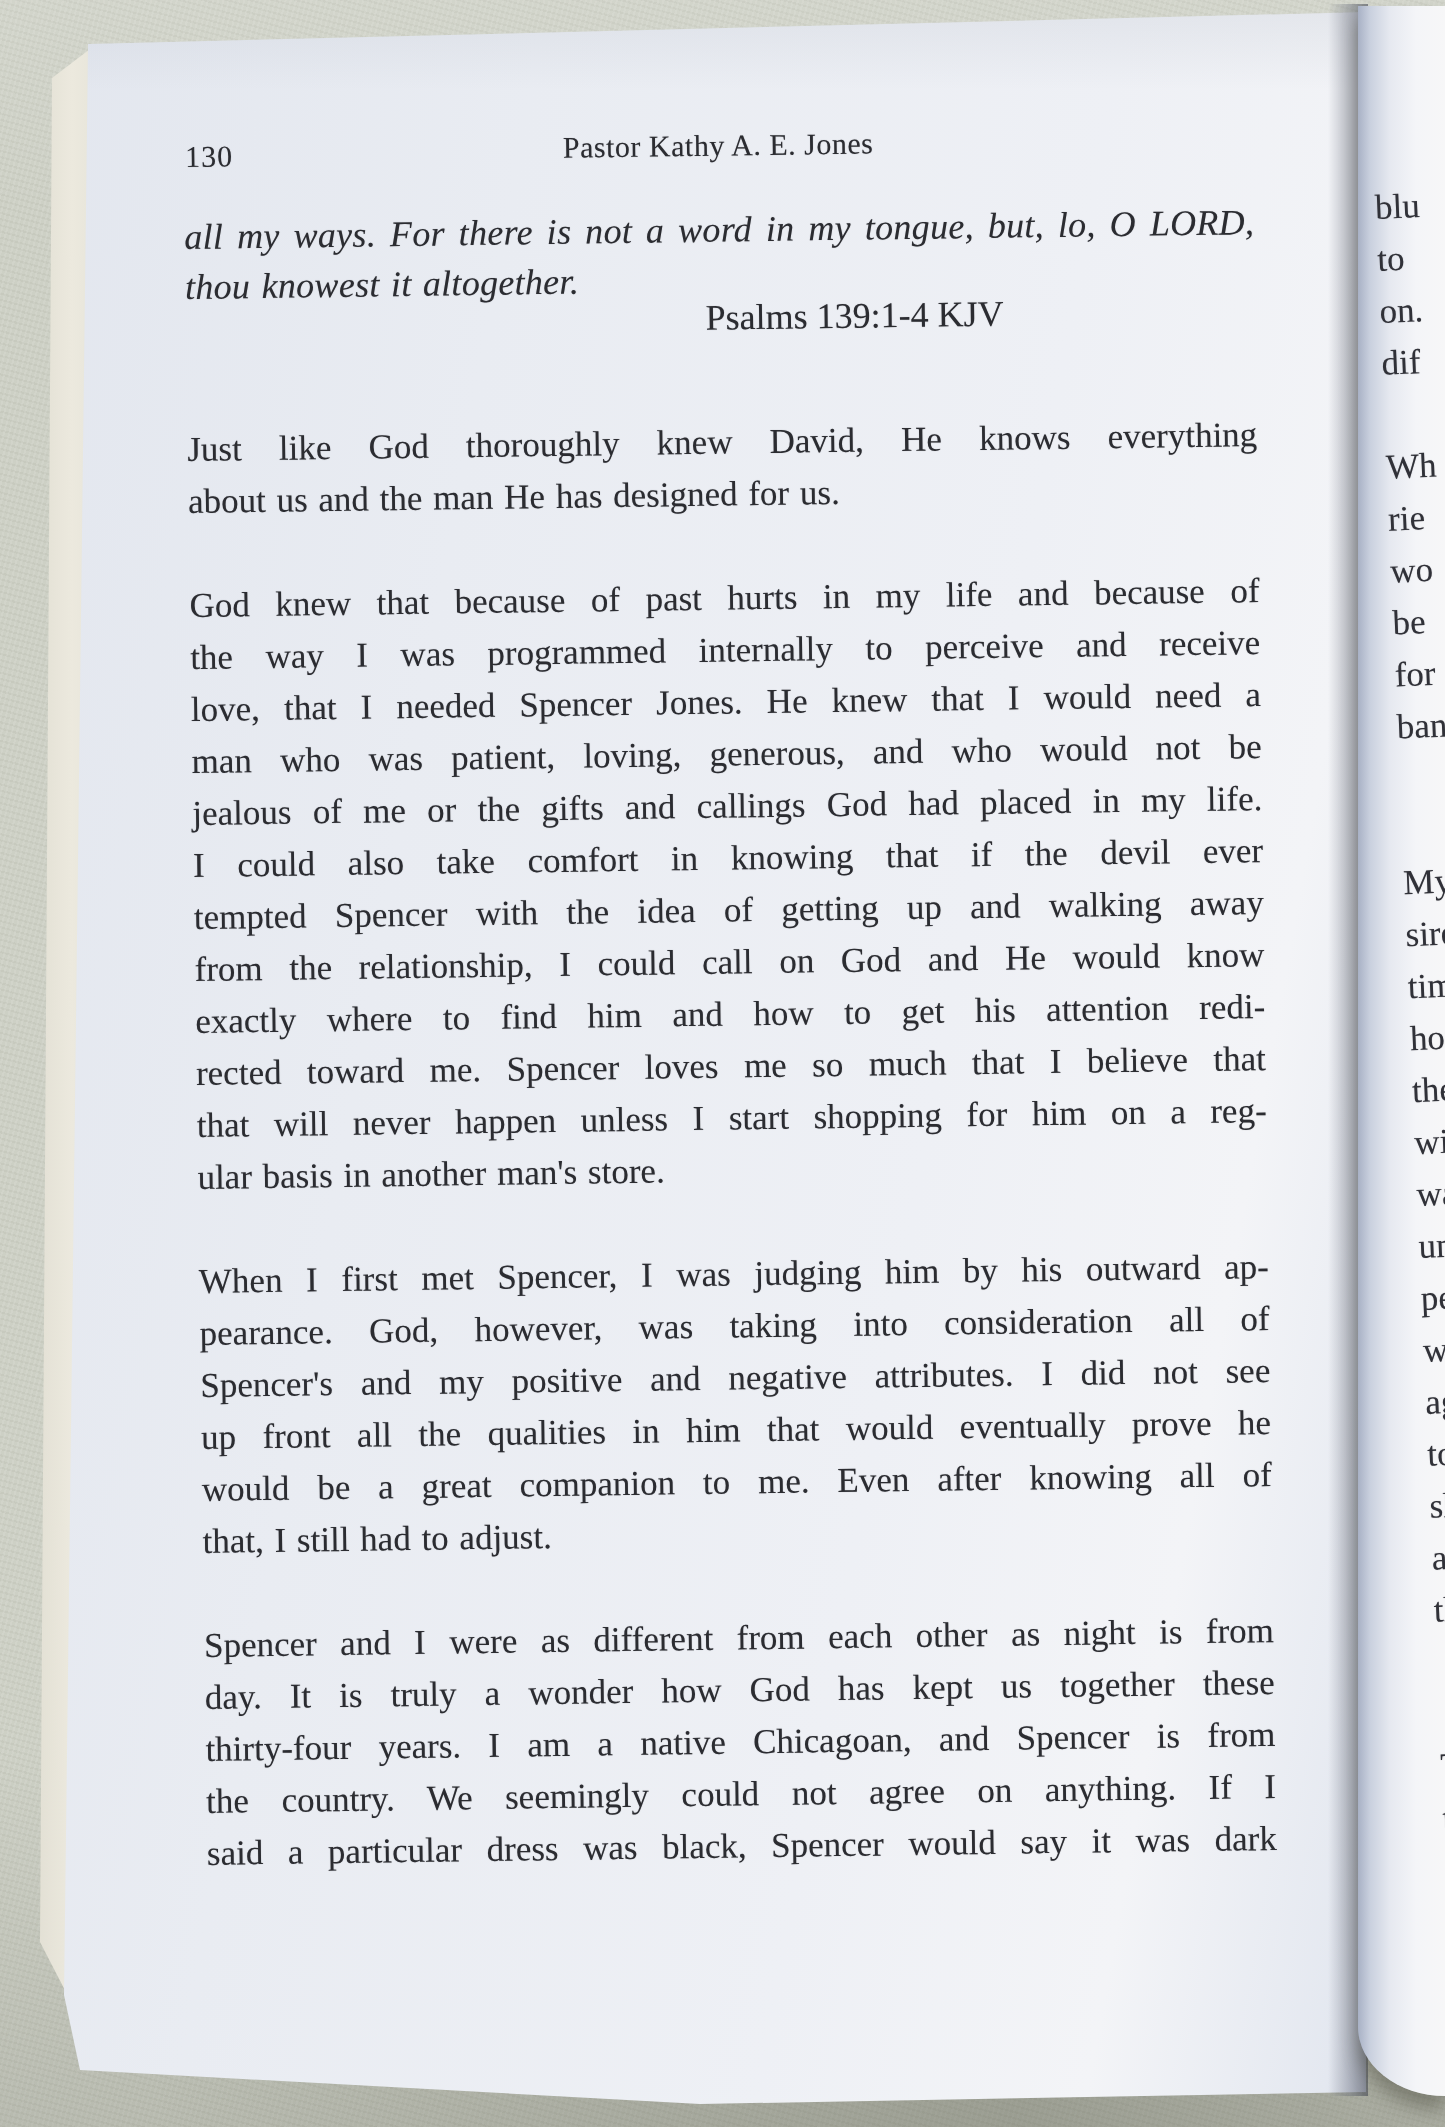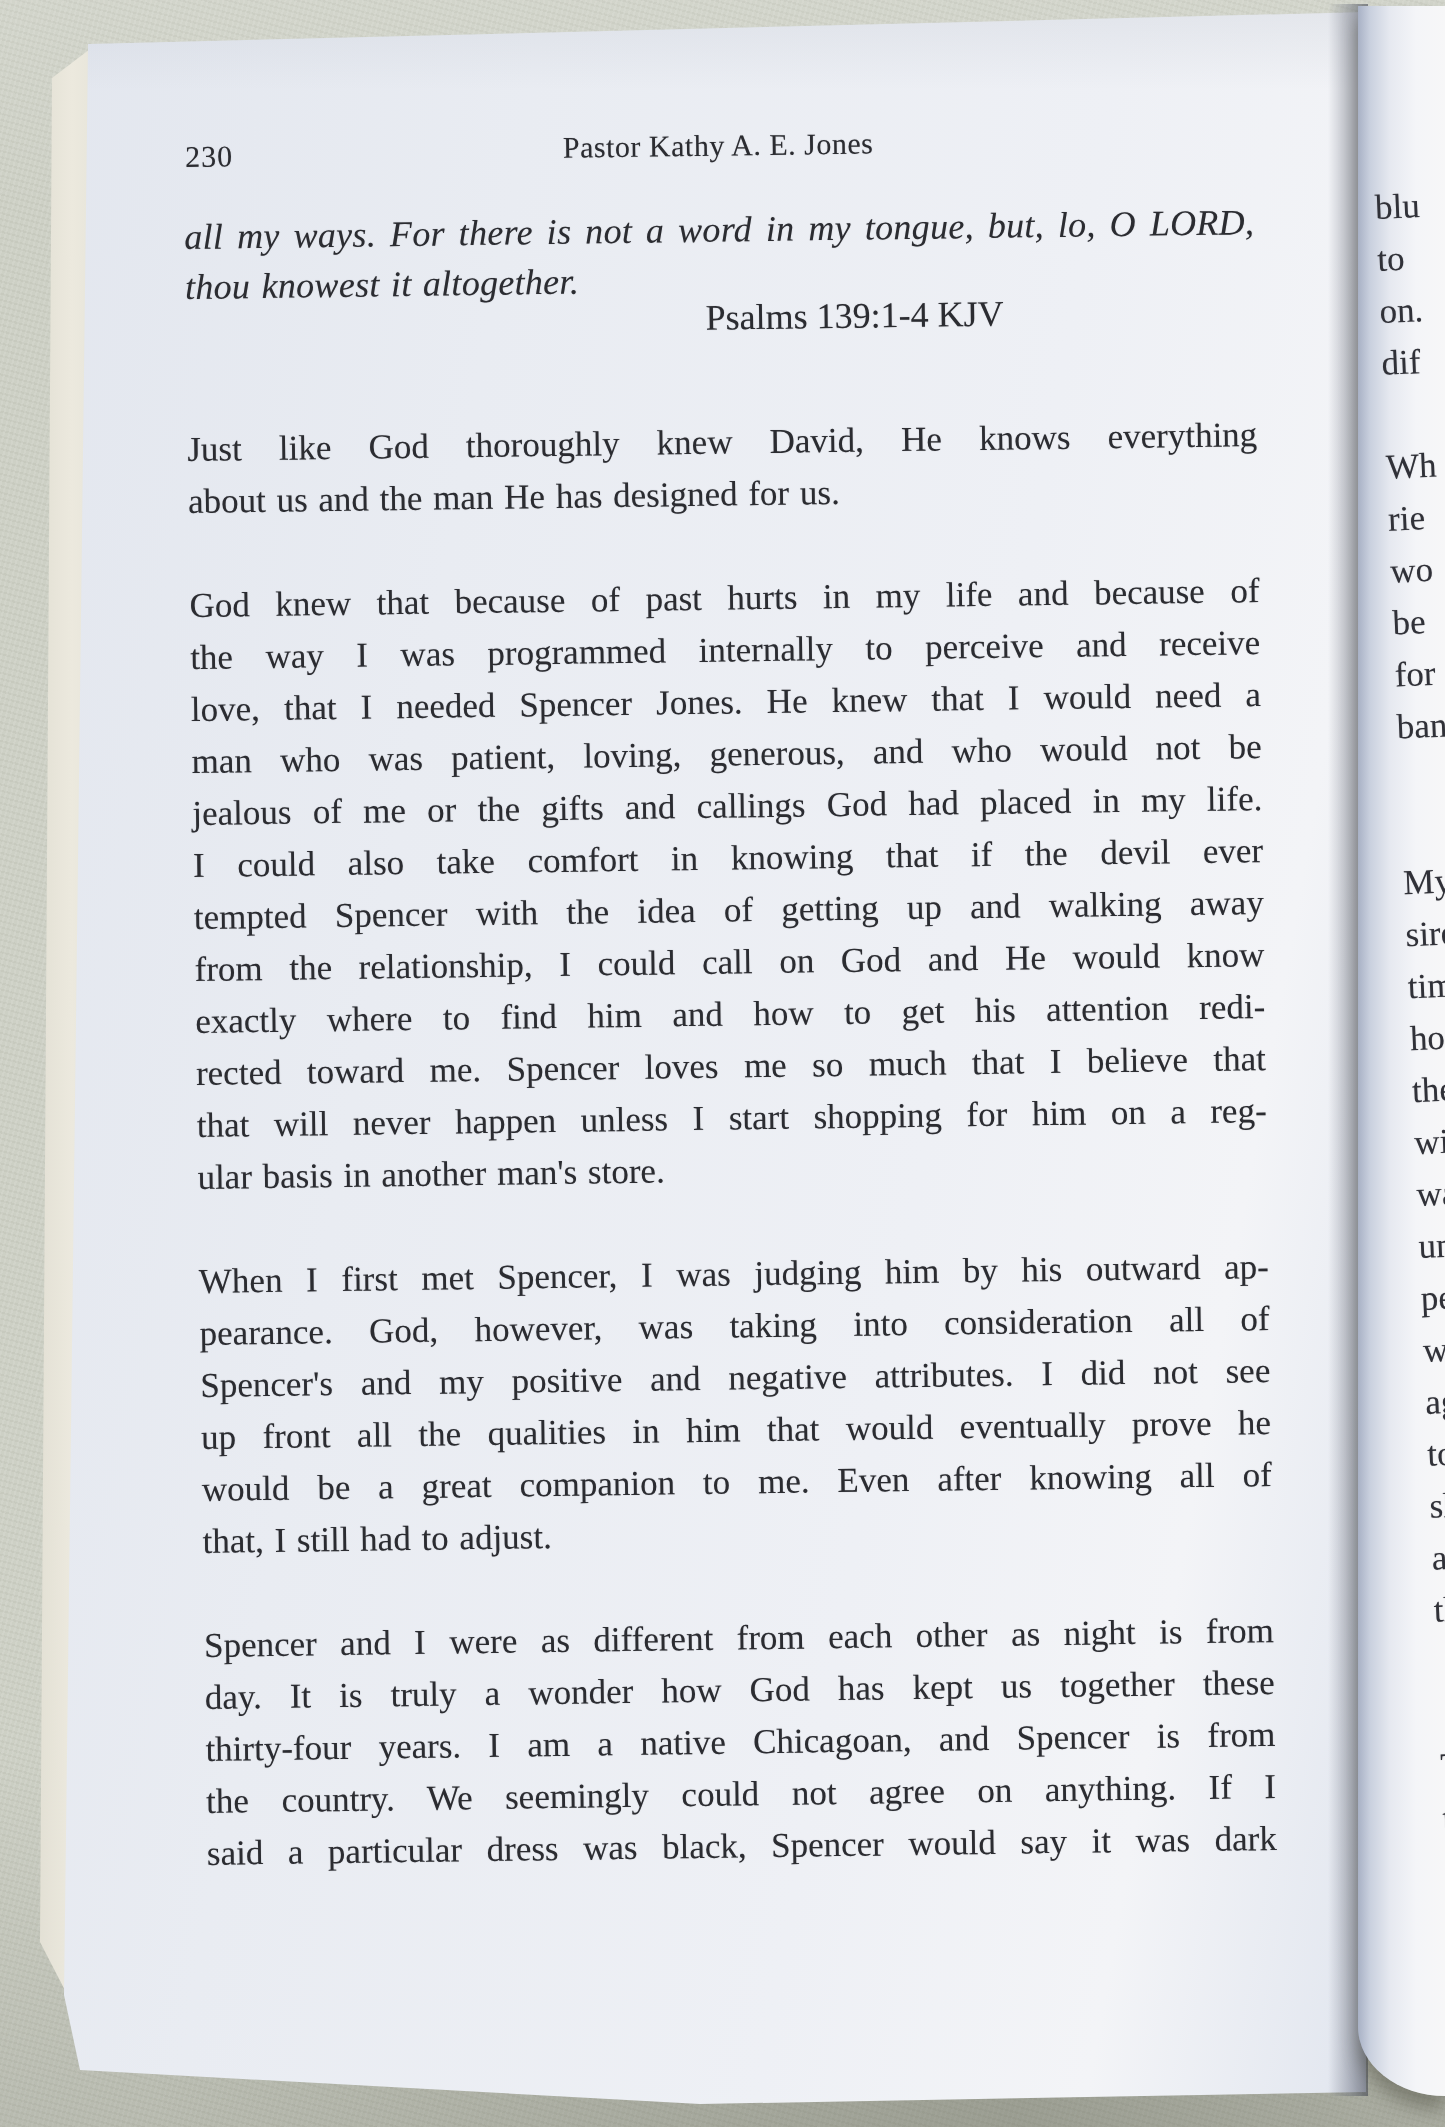--- a/index.html
+++ b/index.html
@@ -71,21 +71,21 @@
 </head>
 <body>
 
 <div class="scene">
 
   <div class="cover-edge"></div>
 
   <div class="page-left">
     <div class="page-left-inner">
 
-      <div class="pgnum">230</div>
+      <div class="pgnum">130</div>
 
       <div class="running-header">Pastor Kathy A. E. Jones</div>
 
       <div class="quote">
           <div class="line">all my ways.  For there is not a word in my tongue, but, lo, O LORD,</div>
           <div class="line last">thou knowest it altogether.</div>
         </div>
 
       <div class="attribution">Psalms 139:1-4 KJV</div>
 

